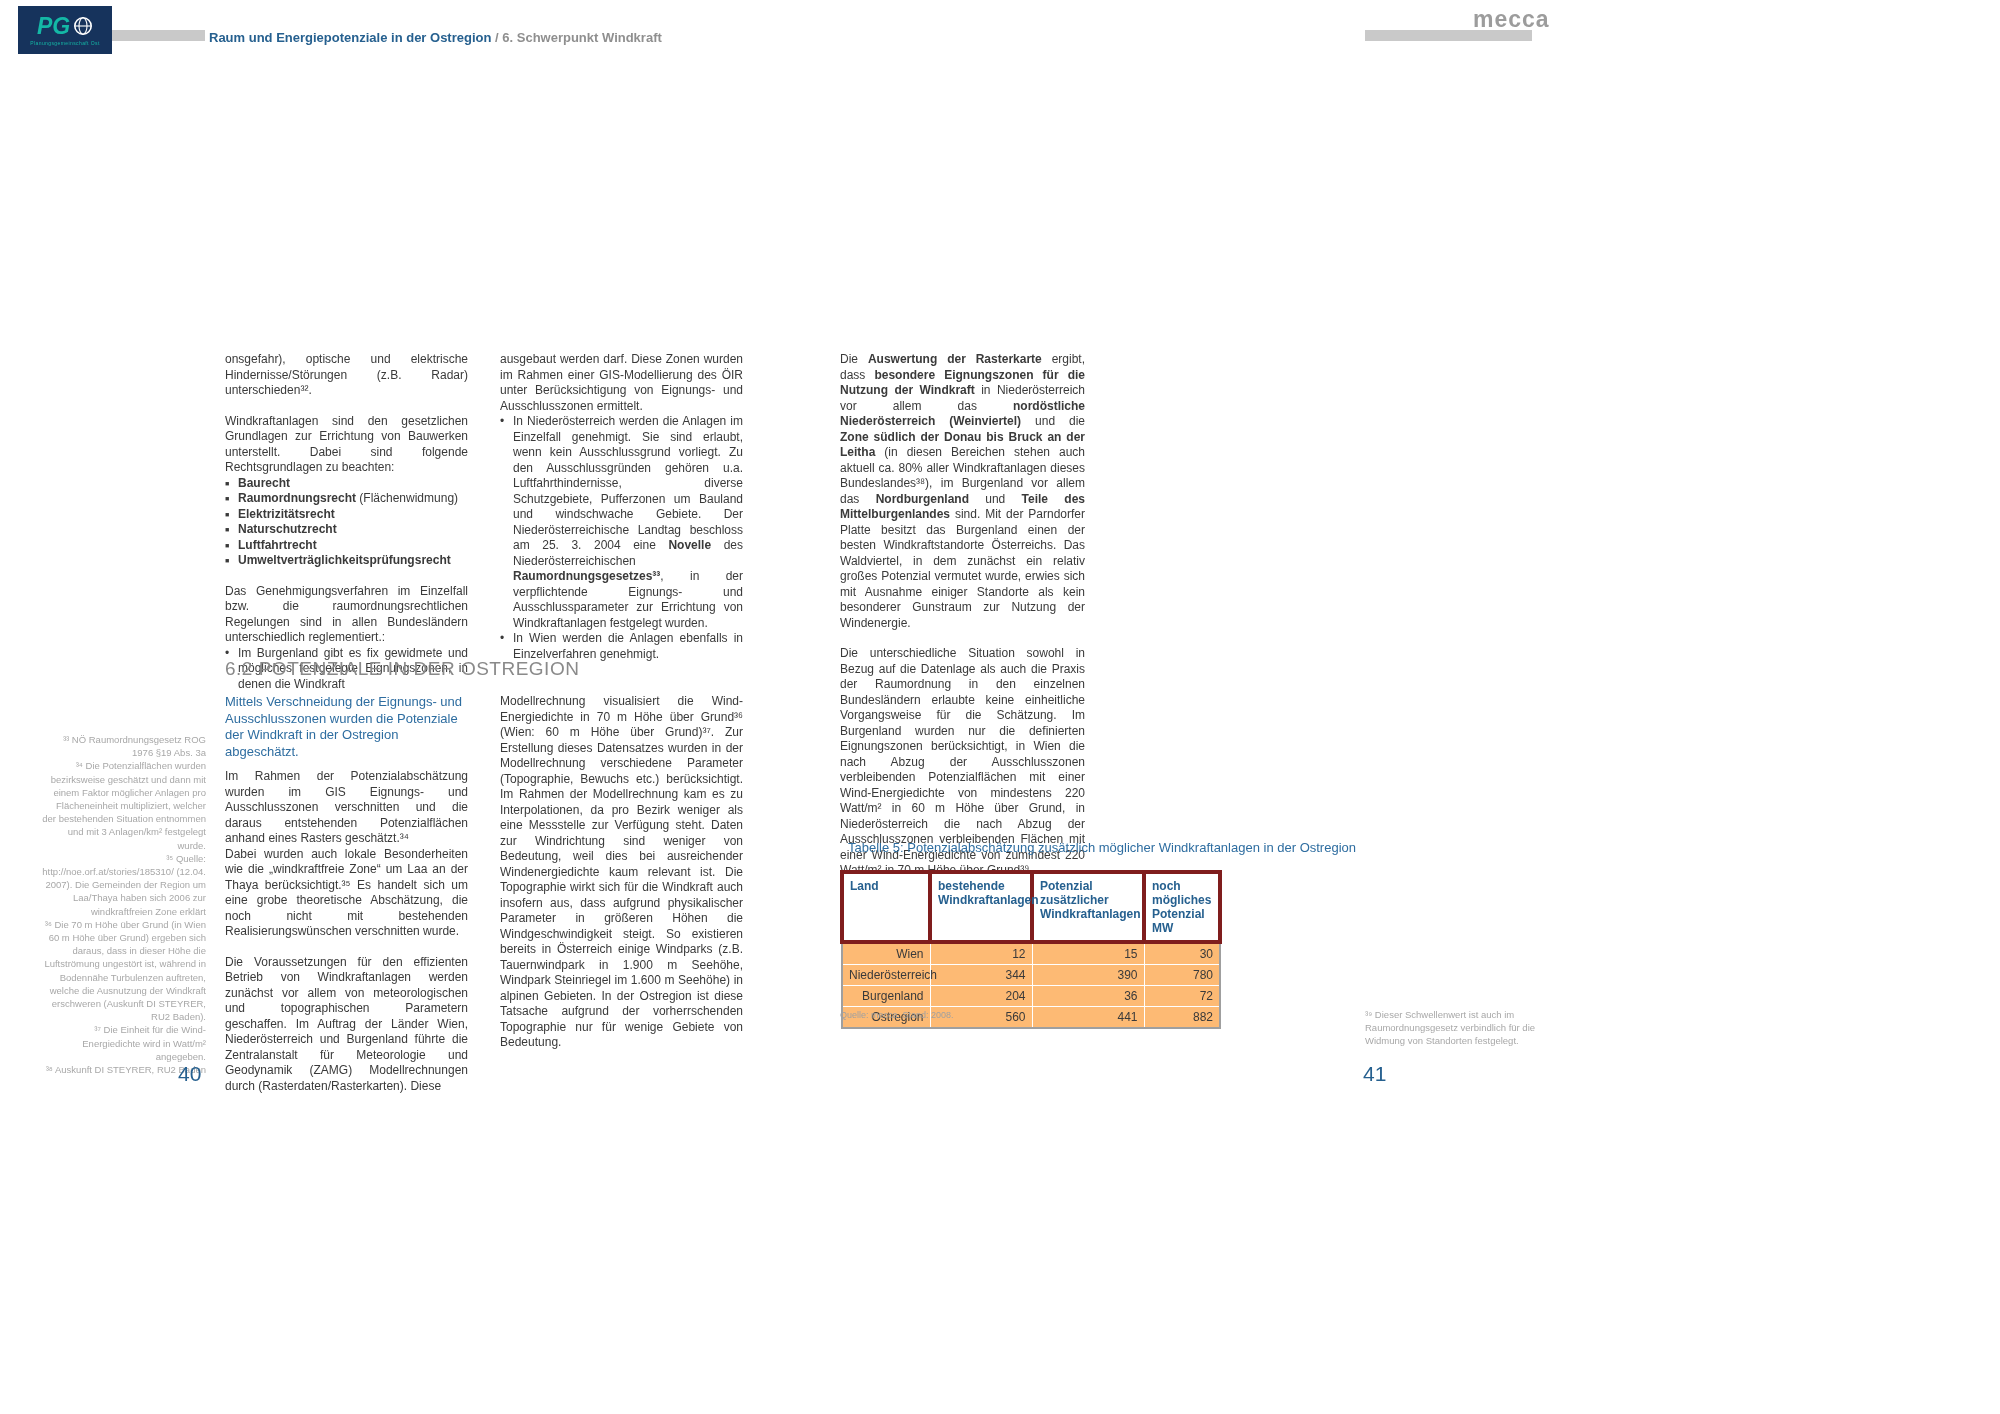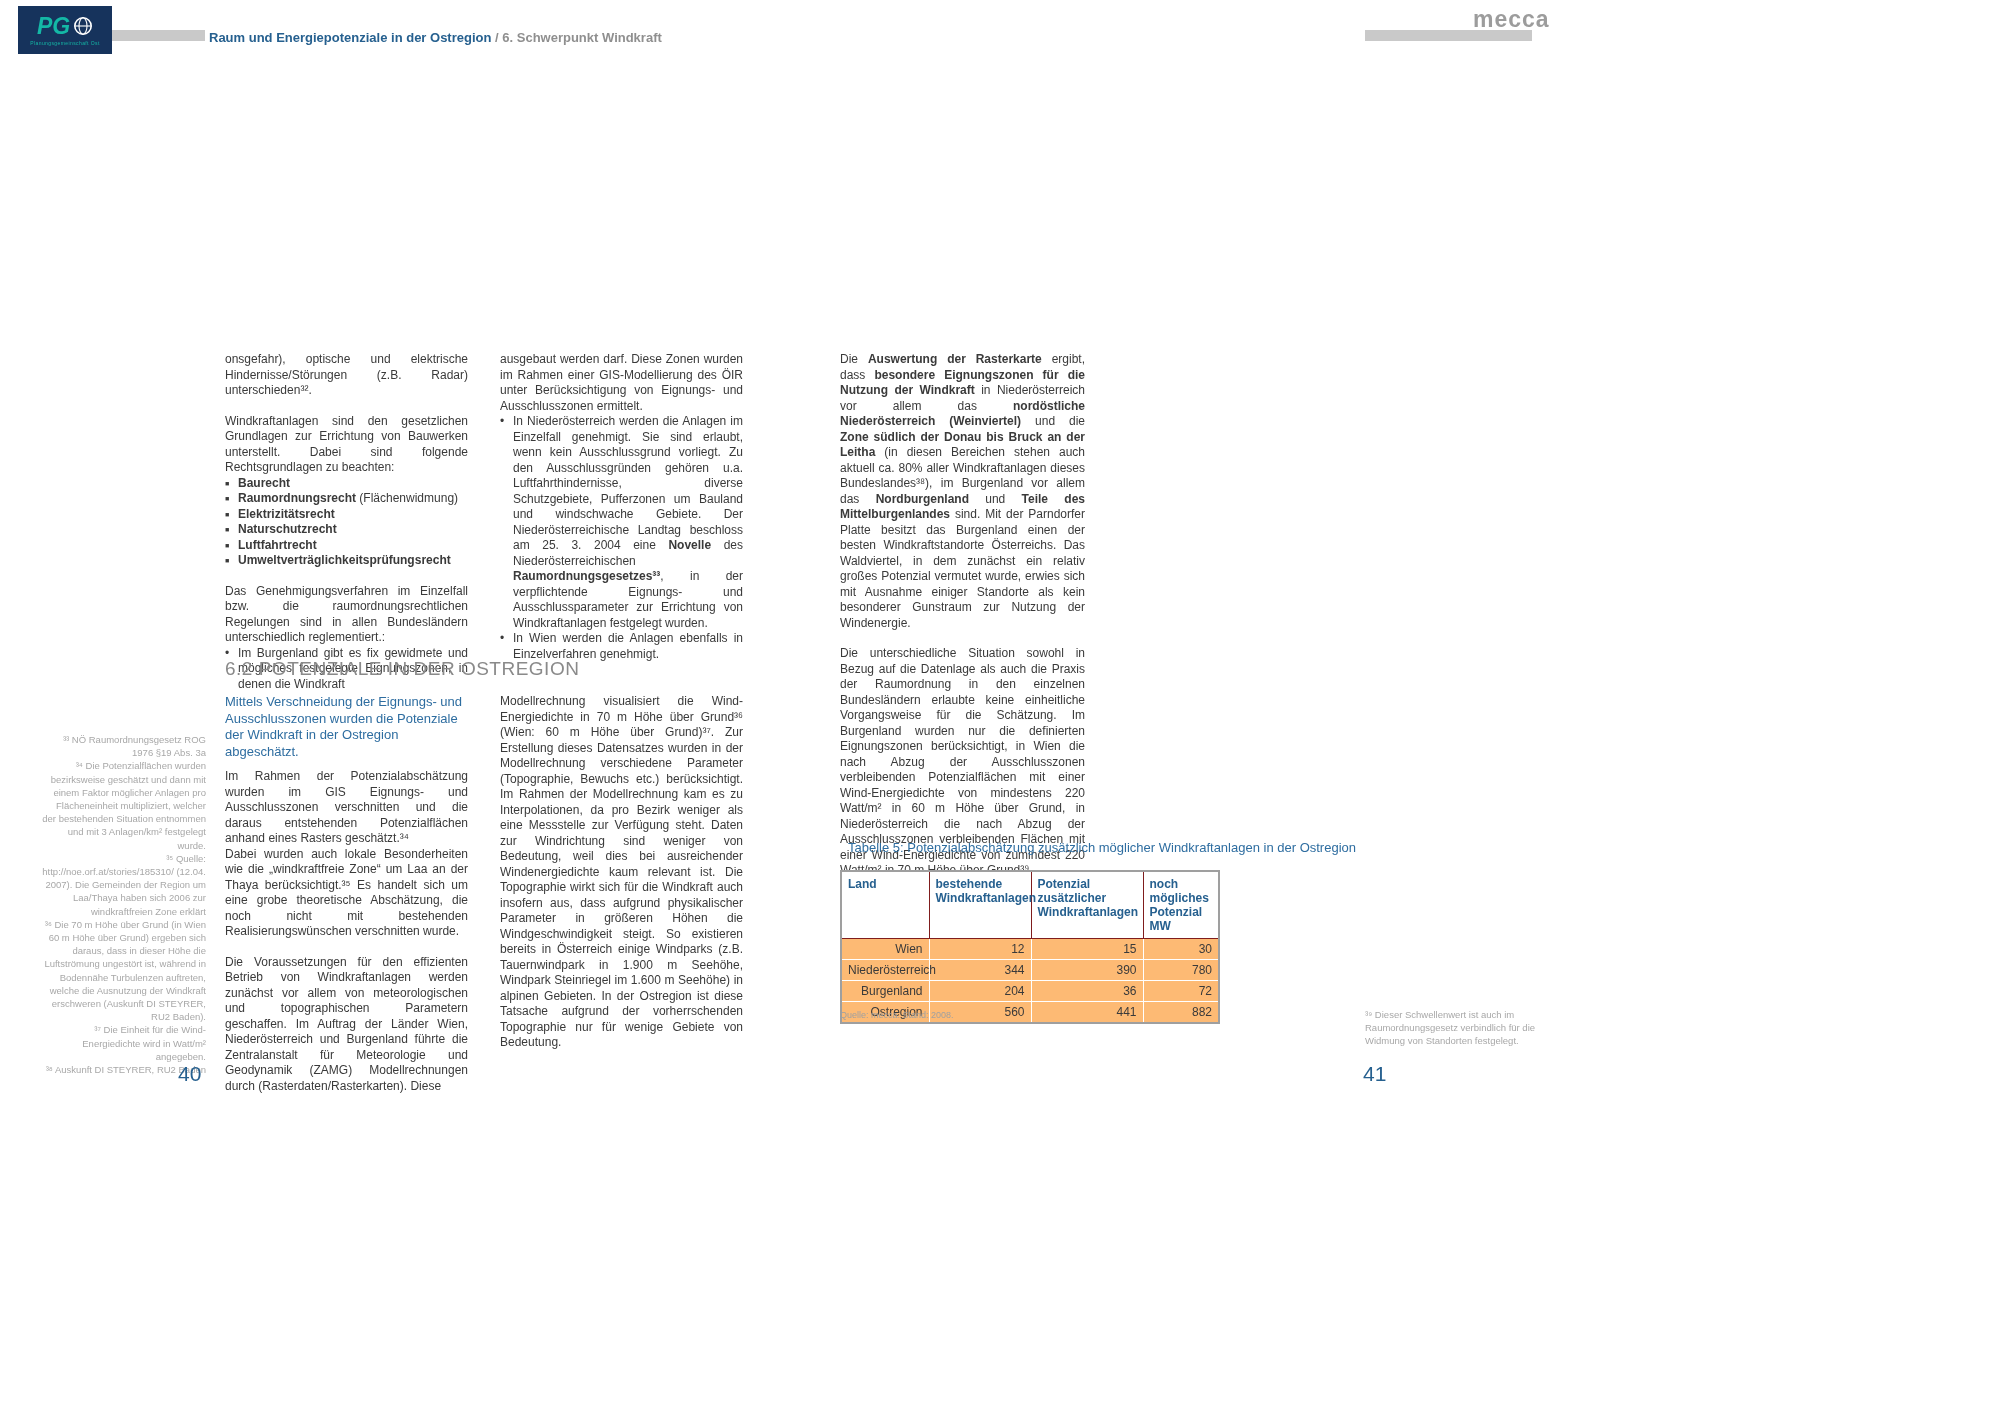--- a/index.html
+++ b/index.html
@@ -39,21 +39,21 @@
   .footnotes-left{position:absolute;left:40px;top:733px;width:166px;font-size:9.5px;line-height:13.2px;
     color:#a8a8a8;text-align:right;}
   .footnotes-left .fn{margin:0;}
   .footnote-right{position:absolute;left:1365px;top:1008px;width:172px;font-size:9.5px;line-height:13.2px;
     color:#a8a8a8;text-align:left;}
   
   .table-title{position:absolute;left:840px;top:840px;font-size:13px;color:#2e6da0;margin-left:8px;}
   .pot-table{position:absolute;left:840px;top:870px;border-collapse:collapse;table-layout:fixed;width:378px;
     font-size:12px;color:#3a3a3a;border:2px solid #9f9f9f;}
   .pot-table th{background:#ffffff;color:#26608f;font-weight:bold;text-align:left;vertical-align:top;
-    padding:5px 6px;border:1px solid #7f1d1d;line-height:14px;}
+    padding:5px 6px;border:4px solid #7f1d1d;line-height:14px;}
   .pot-table td{background:#fdba74;padding:3px 6px;border:1px solid #ffffff;line-height:14px;text-align:right;}
   .table-source{position:absolute;left:840px;top:1010px;font-size:9px;color:#a0a0a0;}
   
   .page-num{position:absolute;font-size:21px;font-weight:normal;color:#26608f;}
   #pn-left{left:178px;top:1062px;}
   #pn-right{left:1363px;top:1062px;}
 </style>
 </head>
 <body>
 

